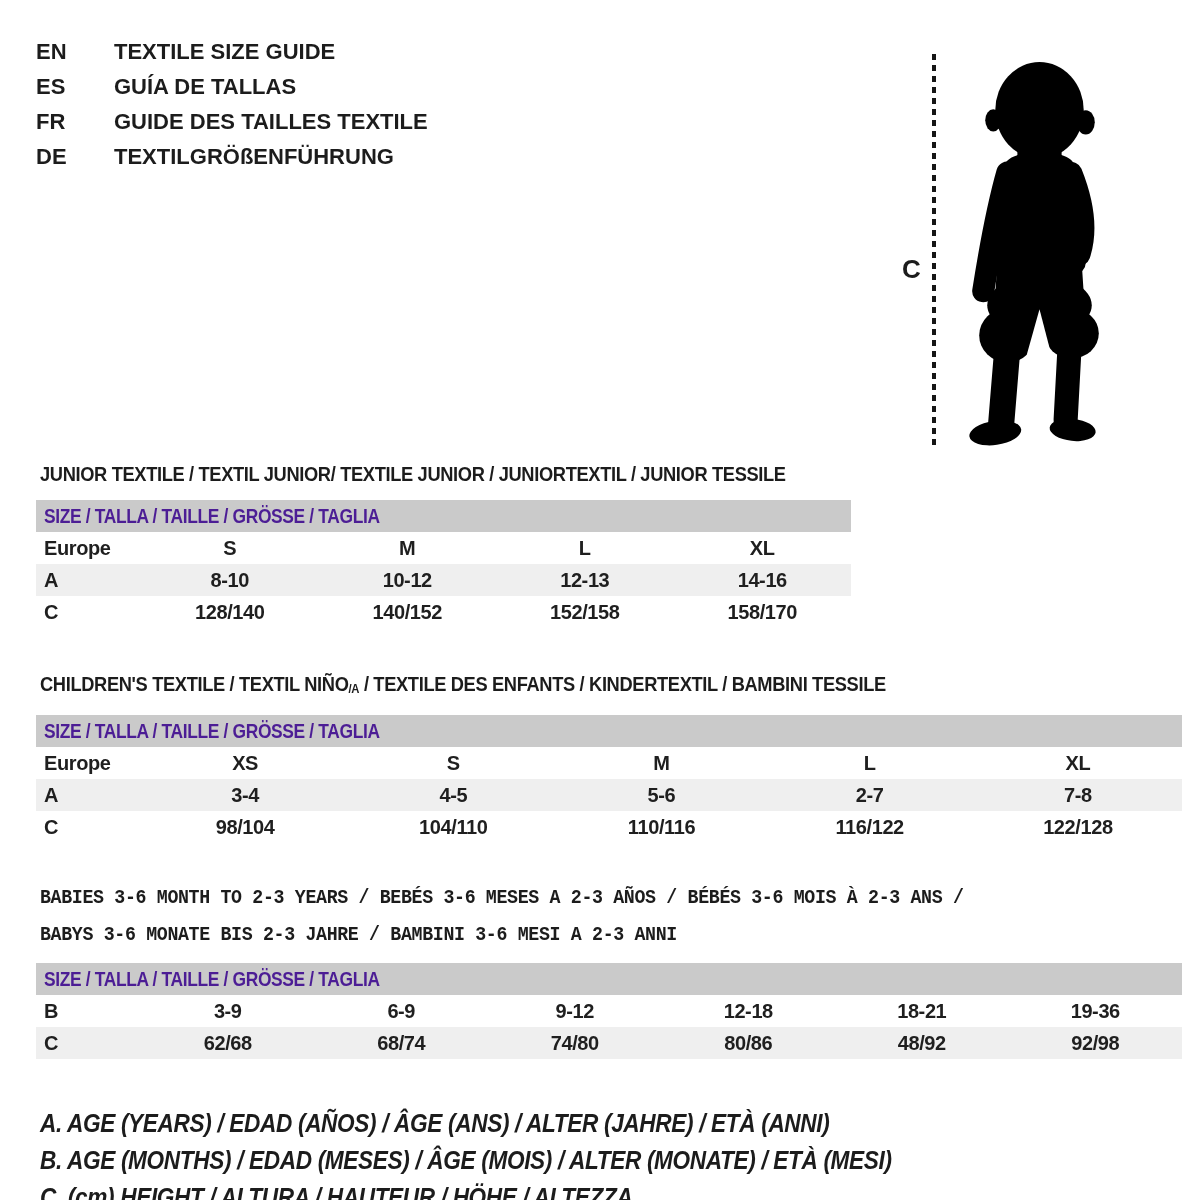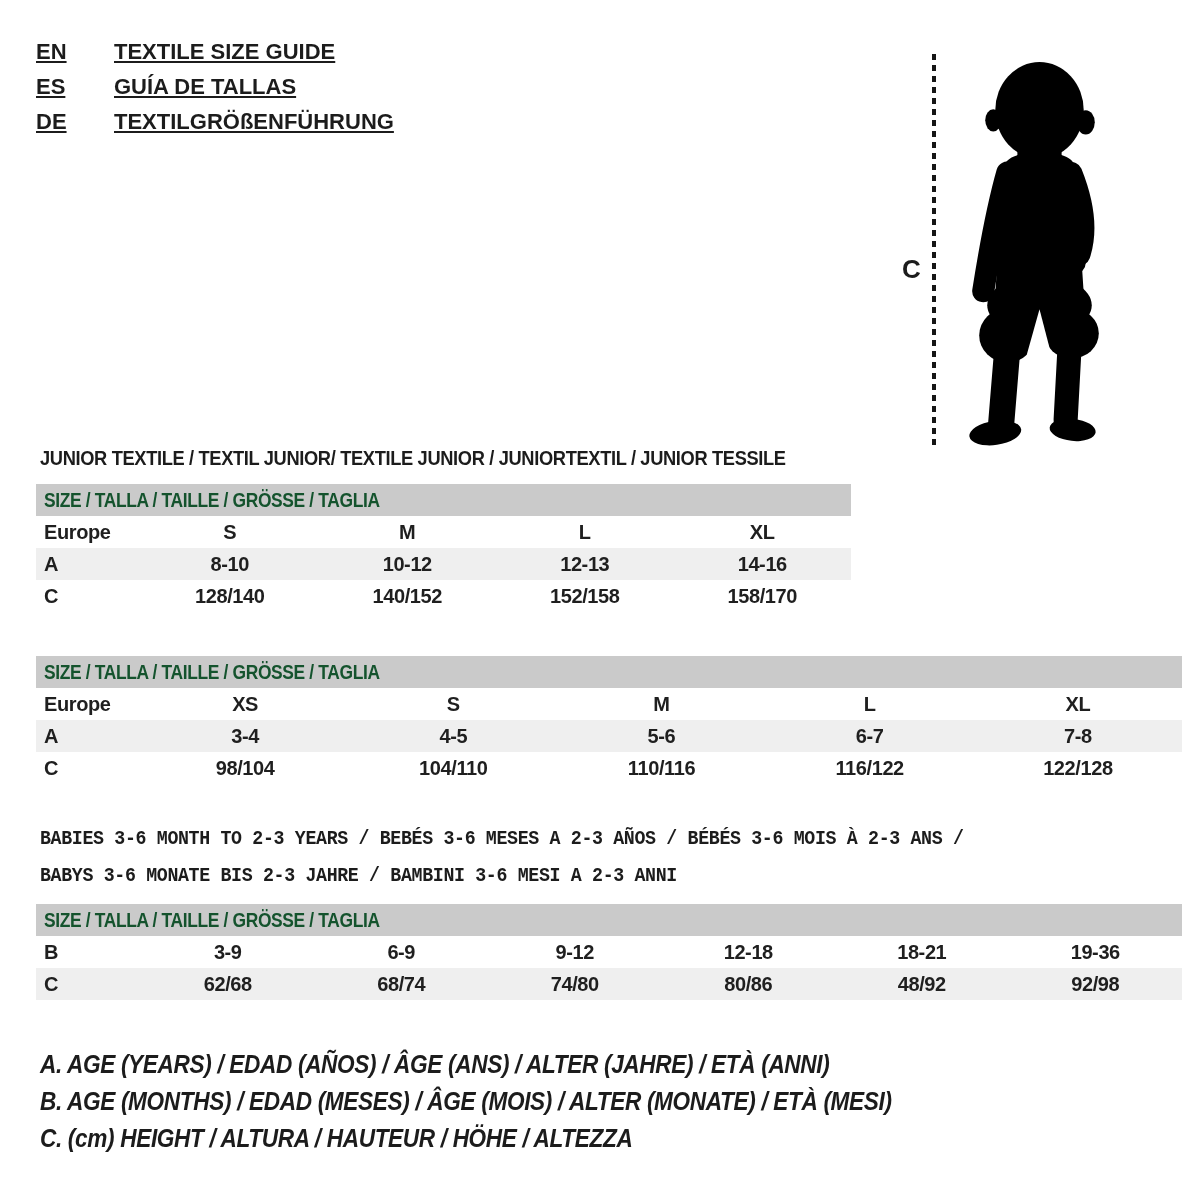--- a/index.html
+++ b/index.html
@@ -17,50 +17,50 @@
   
   .condensed{
     display:inline-block;
     transform:scaleX(0.87);
     transform-origin:0 50%;
     letter-spacing:-0.4px;
     white-space:nowrap;
   }
   
   .header{position:relative;height:412px;}
-  .lang-list{font-size:22px;text-decoration:underline;}
+  .lang-list{font-size:22px;}
   .lang-row{display:flex;line-height:35px;}
   .lang-code{width:78px;flex:0 0 78px;}
   .lang-title{flex:1;}
   .figure{position:absolute;top:18px;right:18px;width:262px;height:402px;}
   .figure-c{position:absolute;left:0;top:204px;font-size:26px;line-height:26px;}
   .dash-line{
     position:absolute;left:30px;top:2px;width:4px;height:396px;
     background:repeating-linear-gradient(to bottom,#151515 0 6px,transparent 6px 11px);
   }
   .figure svg{position:absolute;left:48px;top:0;}
   
-  .sec-title{font-size:21px;line-height:24px;margin:0 0 14px 4px;}
+  .sec-title{font-size:21px;line-height:24px;margin:16px 0 14px 4px;}
   .sec-title .sub{font-size:13px;vertical-align:-2px;}
   .two-line .sec-line{line-height:37px;font-family:Liberation Mono, monospace;}
   .sec-junior{margin-top:0;}
   .sec-children{margin-top:44px;}
   .sec-babies{margin-top:36px;}
   .sec-babies .sec-title{margin-bottom:10px;}
   
   table.size-table{
     border-collapse:collapse;table-layout:fixed;
     font-size:20px;color:#1f1f1f;letter-spacing:-0.4px;
   }
   table.size-table.full{width:1146px;}
   table.size-table.junior{width:815px;}
   th.bar{
     background:#cacaca;height:32px;
     text-align:left;padding:0 0 0 8px;
-    font-size:20px;font-weight:700;color:#14532d;
+    font-size:20px;font-weight:700;color:#4c1d95;
   }
   td{height:32px;padding:0;text-align:center;font-weight:700;}
   td.lbl{text-align:left;padding-left:8px;}
   tr.shaded td{background:#efefef;}
   
   .legend{margin-top:46px;margin-left:4px;font-size:26px;font-style:italic;}
   .legend-line{line-height:37px;}
 </style>
 </head>
 <body>
@@ -69,20 +69,24 @@
 
   <div class="header">
     <div class="lang-list">
       <div class="lang-row">
         <span class="lang-code">EN</span>
         <span class="lang-title">TEXTILE SIZE GUIDE</span>
       </div>
       <div class="lang-row">
         <span class="lang-code">ES</span>
         <span class="lang-title">GUÍA DE TALLAS</span>
+      </div>
+      <div class="lang-row">
+        <span class="lang-code">FR</span>
+        <span class="lang-title">GUIDE DES TAILLES TEXTILE</span>
       </div>
       <div class="lang-row">
         <span class="lang-code">DE</span>
         <span class="lang-title">TEXTILGRÖßENFÜHRUNG</span>
       </div>
     </div>
 
     <div class="figure">
       <span class="figure-c">C</span>
       <div class="dash-line"></div>
@@ -156,20 +160,23 @@
           <td>128/140</td>
           <td>140/152</td>
           <td>152/158</td>
           <td>158/170</td>
         </tr>
       </tbody>
     </table>
   </div>
 
   <div class="sec-children">
+    <div class="sec-title">
+      <span class="condensed"><span>CHILDREN'S TEXTILE / TEXTIL NIÑO</span><span class="sub">/A</span><span> / TEXTILE DES ENFANTS / KINDERTEXTIL / BAMBINI TESSILE</span></span>
+    </div>
     <table class="size-table full">
       <colgroup>
           <col style="width:105px">
           <col>
           <col>
           <col>
           <col>
           <col>
         </colgroup>
       <thead>
@@ -186,21 +193,21 @@
           <td>S</td>
           <td>M</td>
           <td>L</td>
           <td>XL</td>
         </tr>
         <tr class="shaded">
           <td class="lbl">A</td>
           <td>3-4</td>
           <td>4-5</td>
           <td>5-6</td>
-          <td>6-7</td>
+          <td>2-7</td>
           <td>7-8</td>
         </tr>
         <tr>
           <td class="lbl">C</td>
           <td>98/104</td>
           <td>104/110</td>
           <td>110/116</td>
           <td>116/122</td>
           <td>122/128</td>
         </tr>

